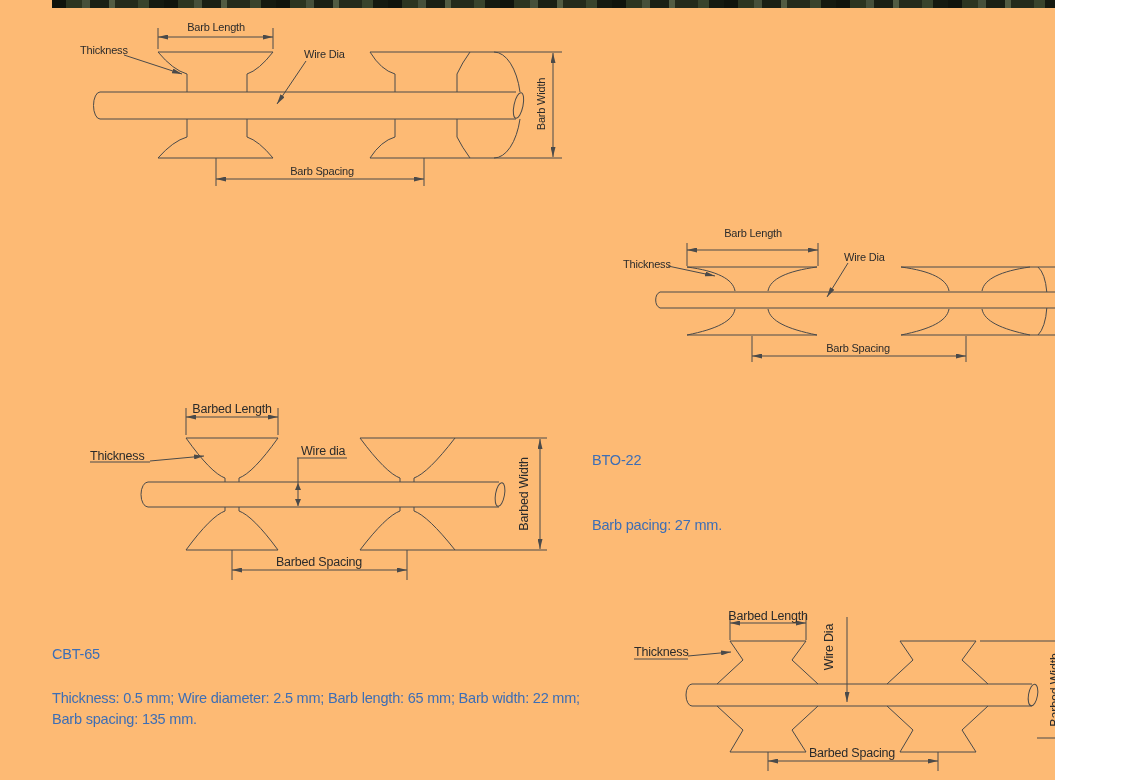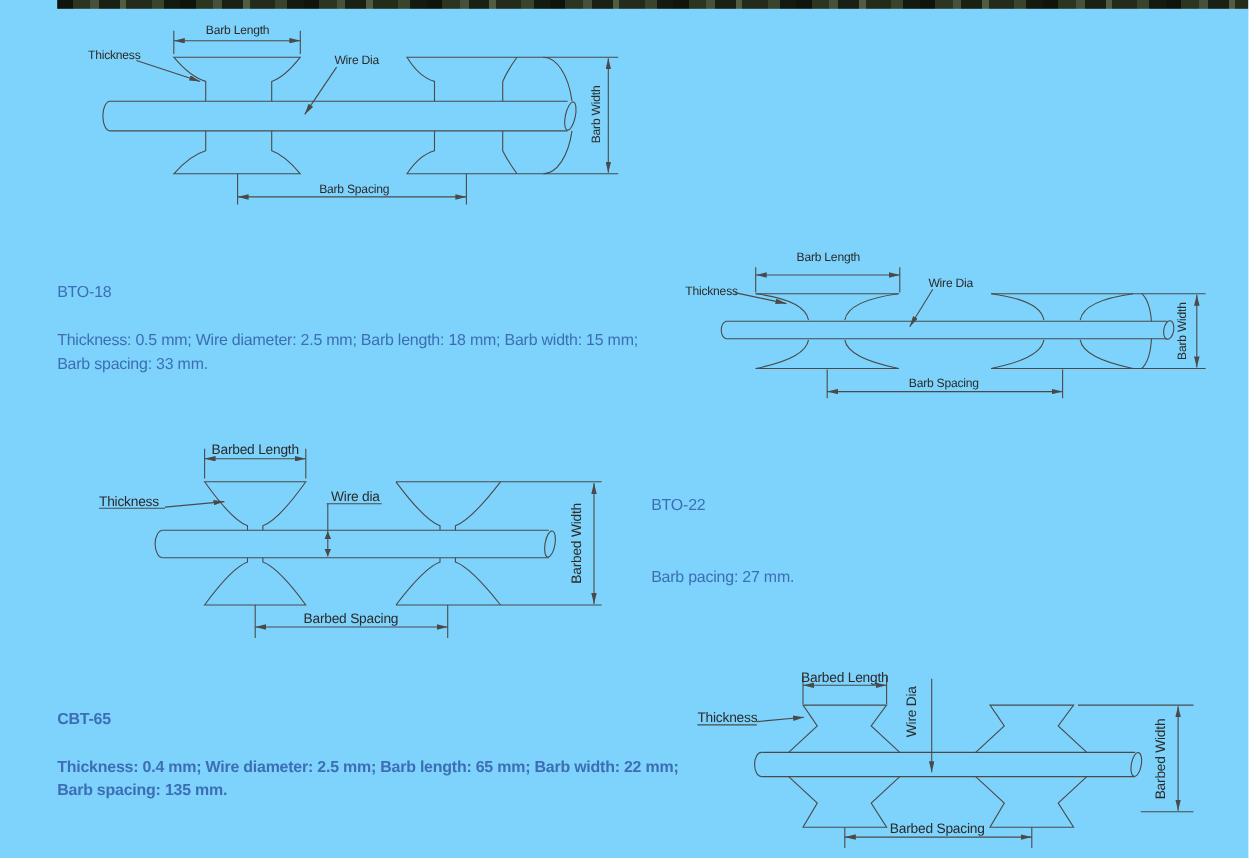--- a/index.html
+++ b/index.html
@@ -1,16 +1,16 @@
 <!DOCTYPE html>
 <html><head>
 <meta charset="utf-8">
 <style>
   html,body{margin:0;padding:0;background:#fff;}
-  .stage{position:relative;width:1135px;height:780px;background:#7dd3fc;overflow:hidden;
+  .stage{position:relative;width:1055px;height:780px;background:#fdba74;overflow:hidden;
          font-family:"Liberation Sans",sans-serif;}
   .photo-edge{position:absolute;left:52px;top:0;width:1083px;height:8px;
     background:repeating-linear-gradient(90deg,
       #10140c 0 14px,#2c3520 14px 30px,#46503a 30px 38px,#1a2014 38px 57px,
       #525c42 57px 63px,#242b1b 63px 86px,#39442c 86px 97px,#151a10 97px 112px);}
   .drawing{position:absolute;left:0;top:0;}
   .draw{stroke:#4a4a4a;fill:none;stroke-width:1;}
   .lbl{font-family:"Liberation Sans",sans-serif;font-size:11px;fill:#2b2b2b;stroke:none;letter-spacing:-0.2px;}
   .lbl-lg{font-family:"Liberation Sans",sans-serif;font-size:12.5px;fill:#2b2b2b;stroke:none;letter-spacing:-0.2px;}
   .prod{position:absolute;color:#3d6eb5;font-size:14.5px;letter-spacing:-0.2px;}
@@ -195,30 +195,25 @@
       <g class="draw">
         <line x1="768" y1="752" x2="768" y2="771"></line>
         <line x1="938" y1="752" x2="938" y2="771"></line>
         <line x1="768" y1="761" x2="938" y2="761" marker-start="url(#arw)" marker-end="url(#arw)"></line>
       </g>
       <text class="lbl-lg" x="852" y="757" text-anchor="middle">Barbed Spacing</text>
     </g>
   </svg>
 
 
-  <div class="prod" style="left:52px;top:258px;width:540px;height:90px;">
-    <div class="hd">BTO-18</div>
-    <div class="ln l1">Thickness: 0.5 mm; Wire diameter: 2.5 mm; Barb length: 18 mm; Barb width: 15 mm;</div>
-    <div class="ln l2">Barb spacing: 33 mm.</div>
-  </div>
 
   <div class="prod" style="left:592px;top:452px;width:540px;height:90px;text-align:right;">
     <div class="hd">BTO-22</div>
     <div class="ln l2">Barb pacing: 27 mm.</div>
   </div>
 
-  <div class="prod" style="left:52px;top:646px;width:540px;height:90px;font-weight:bold;">
+  <div class="prod" style="left:52px;top:646px;width:540px;height:90px;">
     <div class="hd">CBT-65</div>
-    <div class="ln l1">Thickness: 0.4 mm; Wire diameter: 2.5 mm; Barb length: 65 mm; Barb width: 22 mm;</div>
+    <div class="ln l1">Thickness: 0.5 mm; Wire diameter: 2.5 mm; Barb length: 65 mm; Barb width: 22 mm;</div>
     <div class="ln l2">Barb spacing: 135 mm.</div>
   </div>
 
 </div>
 
 </body></html>

